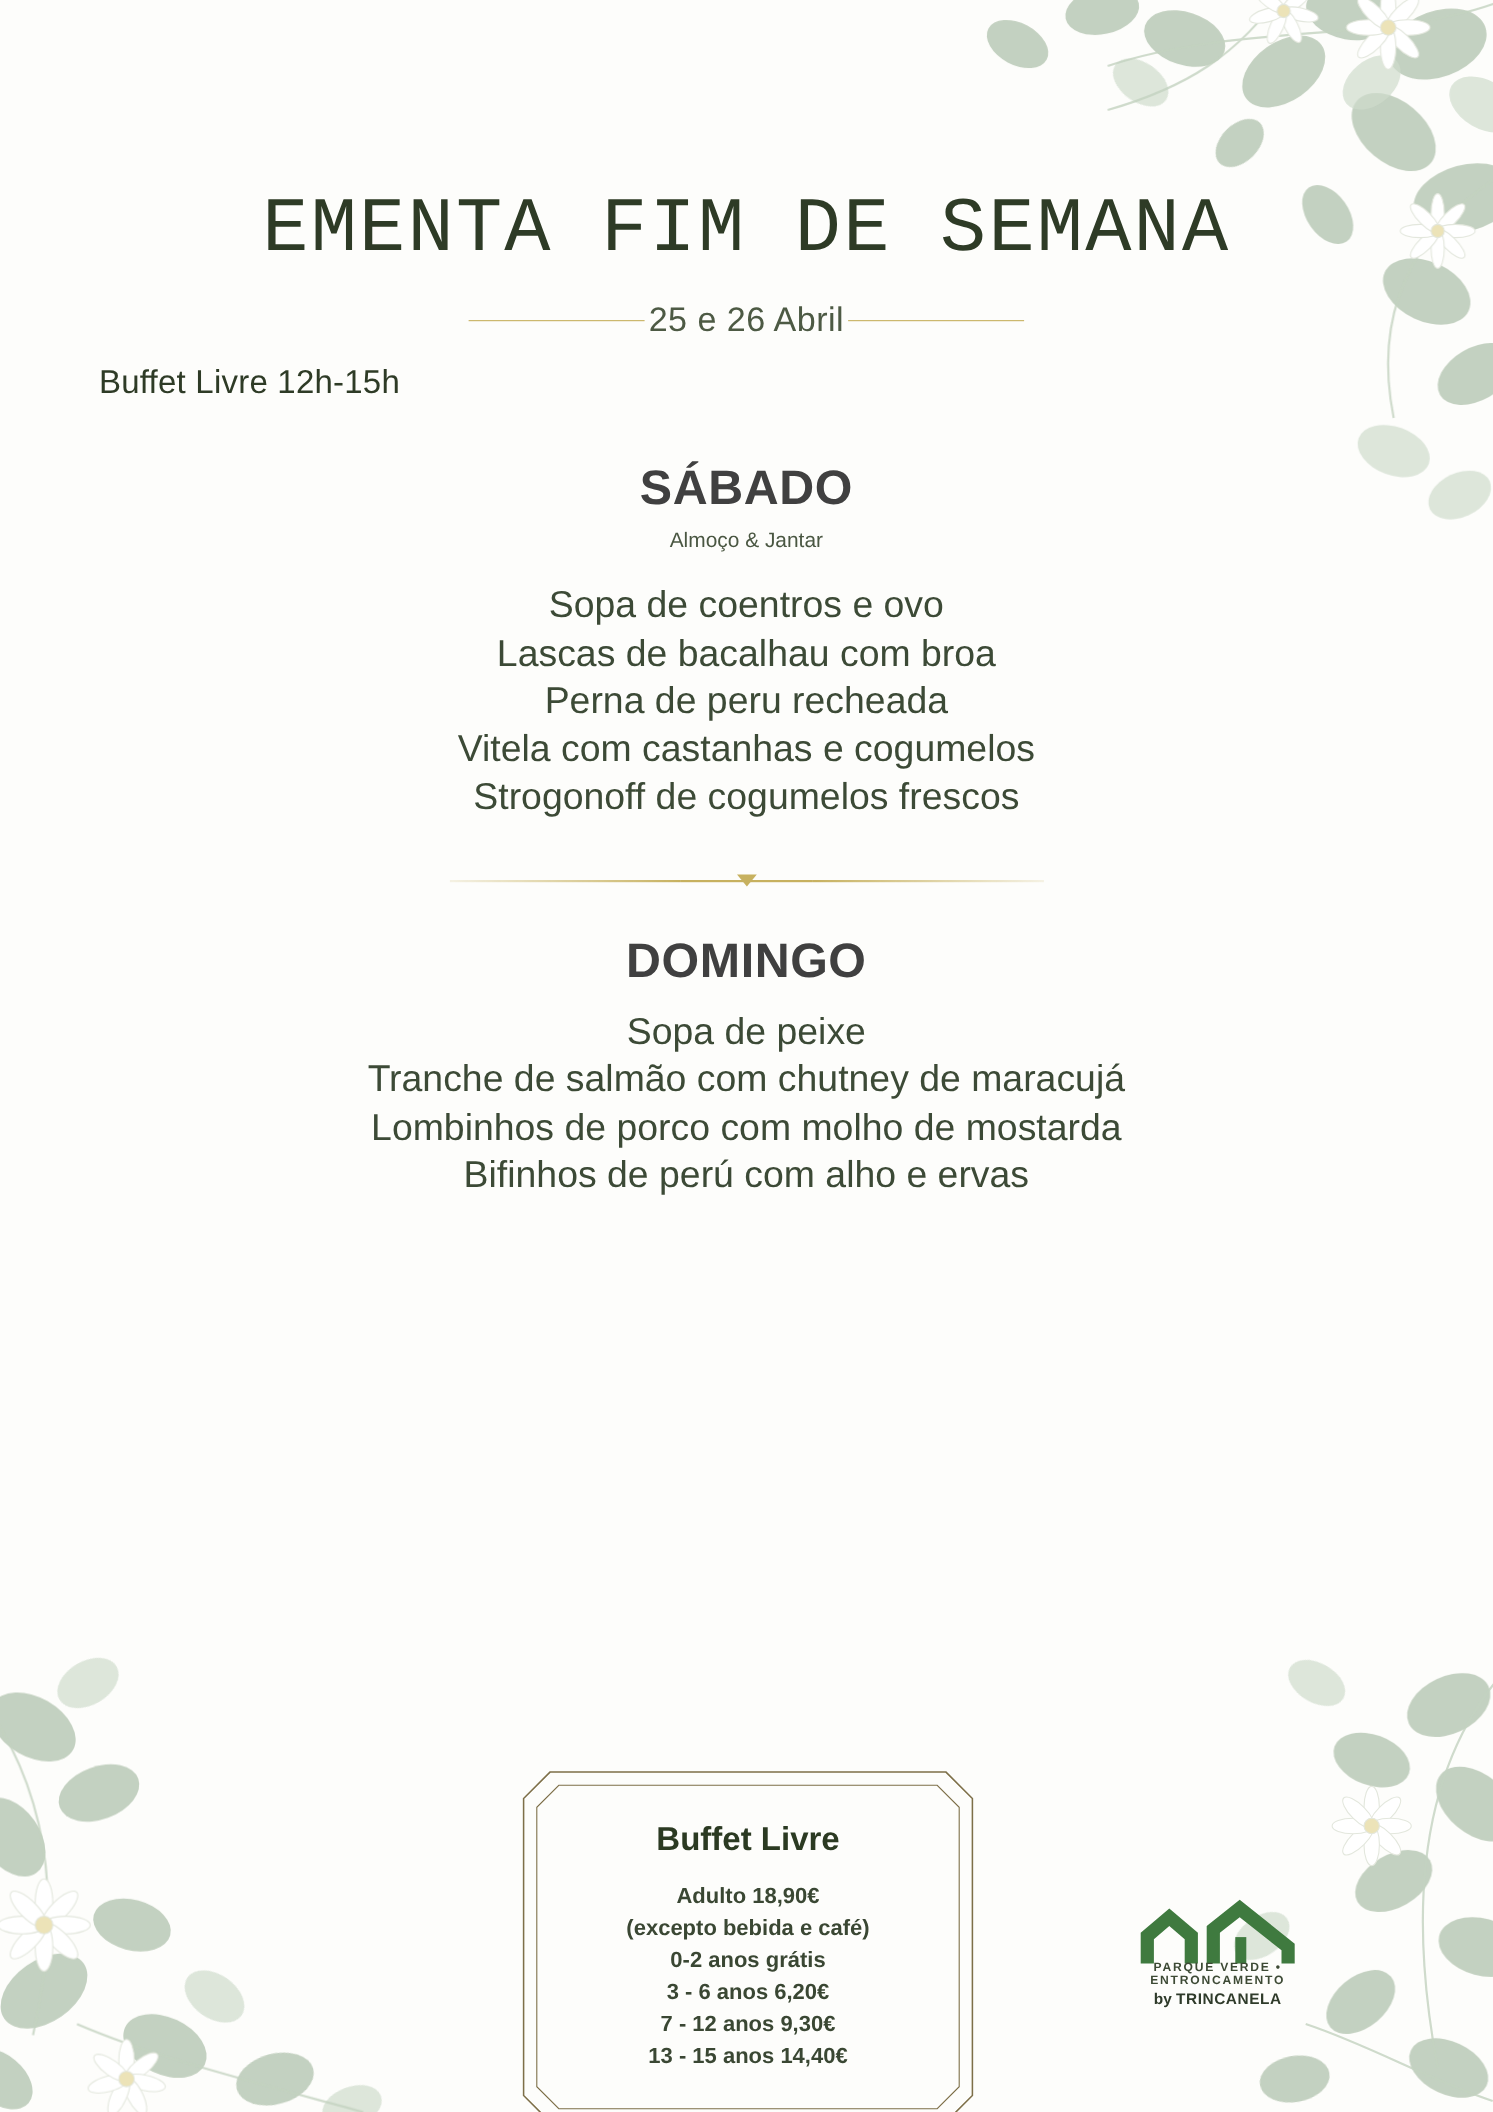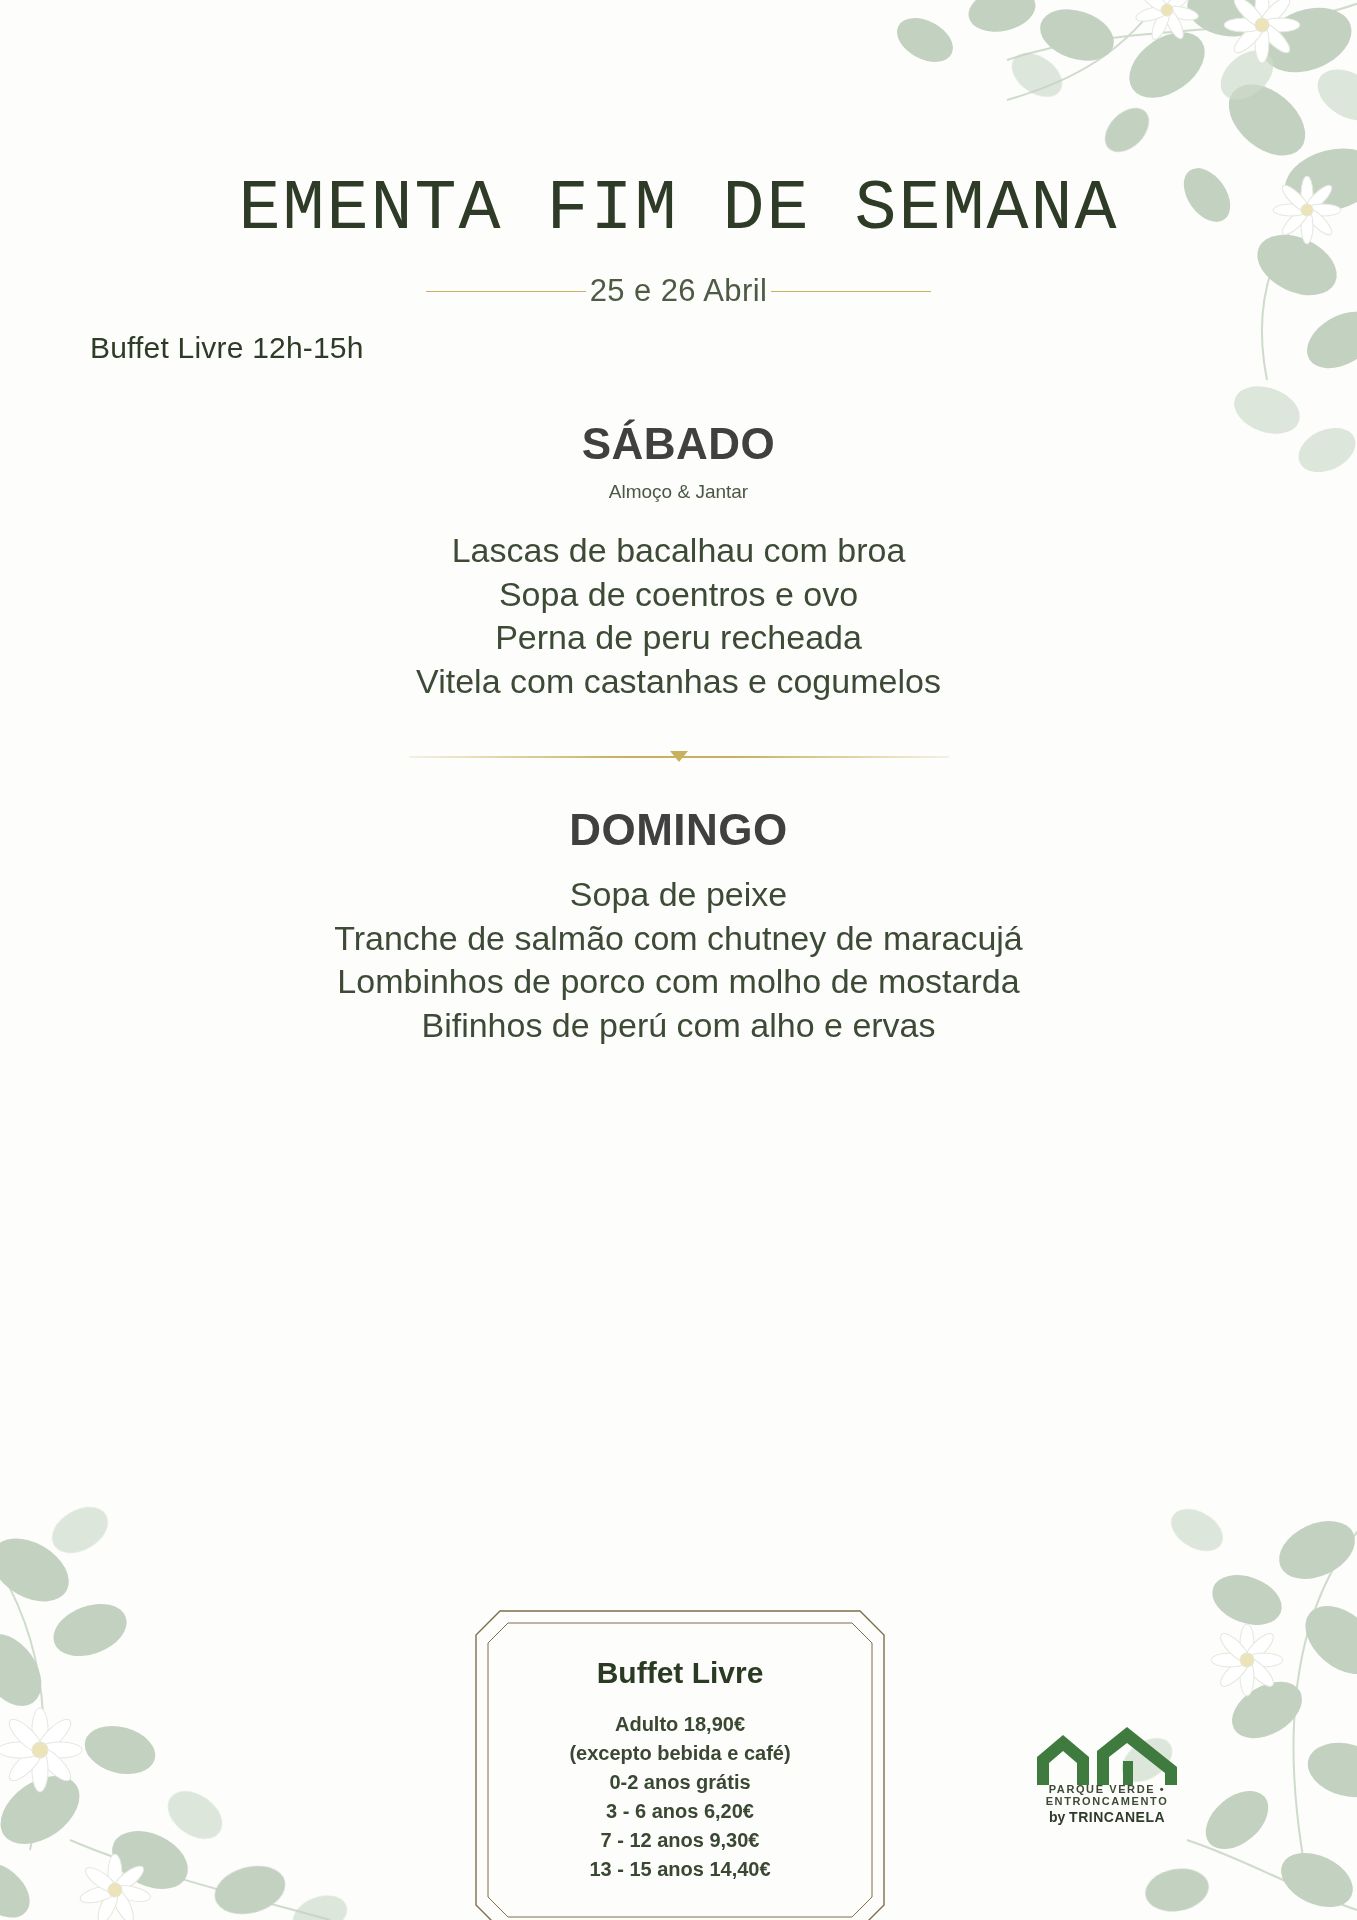--- a/index.html
+++ b/index.html
@@ -368,24 +368,25 @@
     <span class="date-text">25 e 26 Abril</span>
     <span class="date-rule"></span>
   </div>
 
   <div class="buffet-hours">Buffet Livre 12h-15h</div>
 
   <div class="day-block">
     <div class="day-name">SÁBADO</div>
     <div class="day-sub">Almoço &amp; Jantar</div>
     <div class="dishes">
+      <div class="dish">Sopa de coentros e ovo</div>
       <div class="dish">Lascas de bacalhau com broa</div>
-      <div class="dish">Sopa de coentros e ovo</div>
       <div class="dish">Perna de peru recheada</div>
       <div class="dish">Vitela com castanhas e cogumelos</div>
+      <div class="dish">Strogonoff de cogumelos frescos</div>
     </div>
   </div>
 
   <div class="divider">
     <span class="line left"></span>
     <span class="mid"></span>
     <span class="diamond"></span>
     <span class="line right"></span>
   </div>
 

